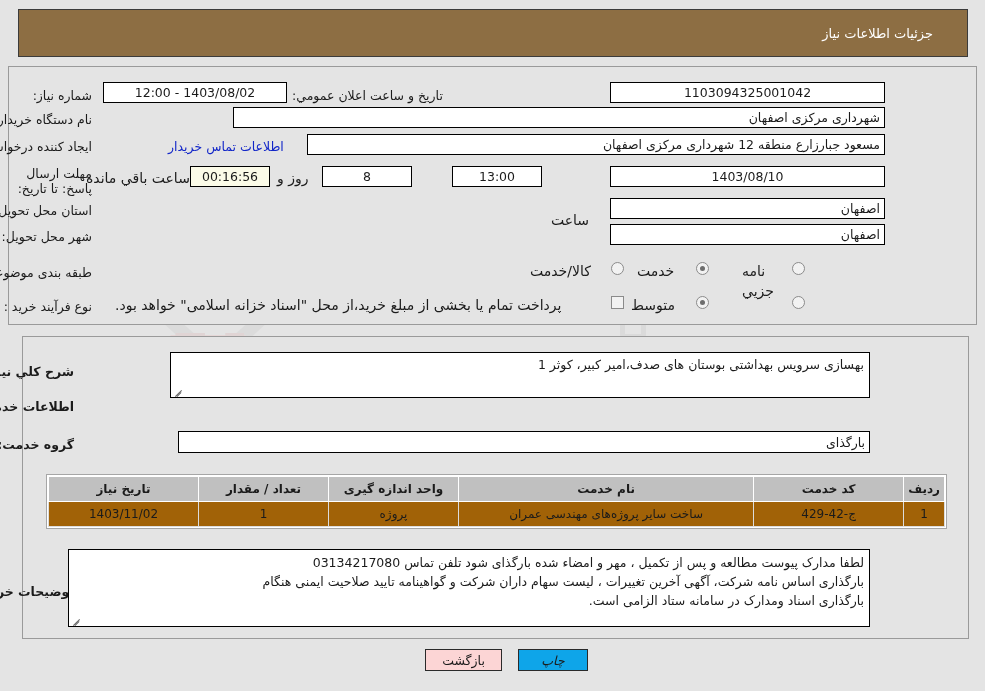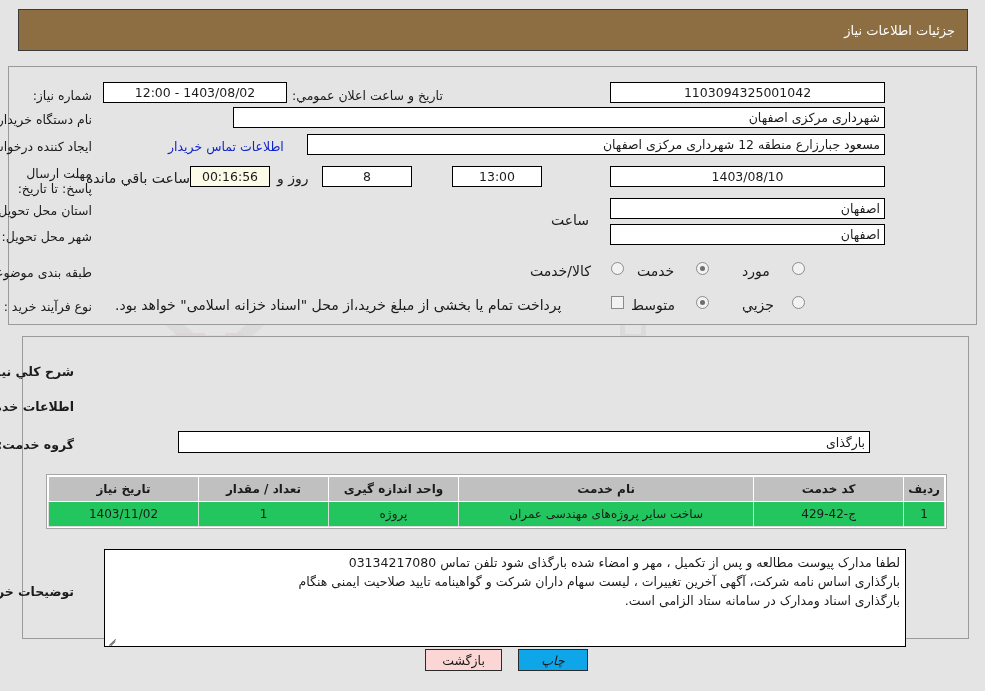--- a/index.html
+++ b/index.html
@@ -40,25 +40,25 @@
   .wm-box1 { position:absolute; left:620px; top:118px; width:26px; height:26px; border:5px solid #c4c4c4; border-radius:4px;}
   .wm-box2 { position:absolute; left:505px; top:98px; width:18px; height:18px; border:5px solid #c4c4c4; border-radius:50%;}
   .wm-arrow { position:absolute; left:170px; top:140px; width:0; height:0;
               border-left:38px solid transparent; border-right:38px solid transparent;
               border-top:52px solid #e8bcbc; }
   .wm-tri { position:absolute; left:120px; top:52px; width:110px; height:24px; background:#cfcfcf;
             clip-path: polygon(0 100%, 100% 0, 100% 100%); }
 
   
   .header-bar {
-    position: absolute; left: 18px; top: 9px; width: 950px; height: 42px;
+    position: absolute; left: 18px; top: 9px; width: 950px; height: 48px;
     background: #8d6e43; border: 1px solid #3b3b3b;
     color: #ffffff; font-size: 13px;
     display: flex; align-items: center; justify-content: flex-start;
-    padding-right: 12px;
+    padding-right: 34px;
   }
 
   
   .panel {
     position: absolute; border: 1px solid #9a9a9a; background: #e4e4e4;
   }
   .panel-top    { left: 8px;  top: 66px;  width: 969px; height: 259px; }
   .panel-bottom { left: 22px; top: 336px; width: 947px; height: 303px; }
 
   
@@ -121,21 +121,21 @@
     position: absolute; left: 46px; top: 474px; width: 901px;
     border: 1px solid #a6a6a6; background: #ffffff; padding: 1px;
   }
   table.grid { width: 100%; border-collapse: collapse; font-size: 12px; }
   table.grid th {
     background: #c0c0c0; color: #1b1b1b; font-weight: bold;
     border: 1px solid #ffffff; padding: 5px 4px; text-align: center;
     font-size: 12px;
   }
   table.grid td {
-    background: #22c55e; color: #1b1b1b; border: 1px solid #dcdcdc;
+    background: #a16207; color: #1b1b1b; border: 1px solid #dcdcdc;
     padding: 5px 12px; text-align: center; font-size: 12px;
   }
 
   
   .btn {
     position: absolute; height: 22px; border: 1px solid #2a2a2a;
     font-size: 12.5px; color: #1b1b1b;
     display: flex; align-items: center; justify-content: center; cursor: pointer;
   }
   .btn-print  { background: #0ea5e9; font-style: italic; }
@@ -184,37 +184,41 @@
   <div class="plaintext" style="left:86px; top:170px;">ساعت باقي مانده</div>
 
   <div class="lbl" style="right:893px; top:203px;">استان محل تحویل:</div>
   <div class="fld fld-right" style="left:610px; top:198px; width:275px; height:21px;">اصفهان</div>
 
   <div class="lbl" style="right:893px; top:229px;">شهر محل تحویل:</div>
   <div class="fld fld-right" style="left:610px; top:224px; width:275px; height:21px;">اصفهان</div>
 
   <div class="lbl" style="right:893px; top:265px;">طبقه بندی موضوعی:</div>
   <div class="radio" style="left:792px; top:262px;"></div>
-  <div class="plaintext" style="left:742px; top:263px;">مورد</div>
+  <div class="plaintext" style="left:742px; top:263px;">نامه</div>
   <div class="radio on" style="left:696px; top:262px;"></div>
   <div class="plaintext" style="left:637px; top:263px;">خدمت</div>
   <div class="radio" style="left:611px; top:262px;"></div>
   <div class="plaintext" style="left:530px; top:263px;">کالا/خدمت</div>
 
   <div class="lbl" style="right:893px; top:299px;">نوع فرآیند خرید :</div>
   <div class="radio" style="left:792px; top:296px;"></div>
-  <div class="plaintext" style="left:742px; top:297px;">جزیي</div>
+  <div class="plaintext" style="left:742px; top:283px;">جزیي</div>
   <div class="radio on" style="left:696px; top:296px;"></div>
   <div class="plaintext" style="left:631px; top:297px;">متوسط</div>
   <div class="checkbox" style="left:611px; top:296px;"></div>
   <div class="plaintext" style="left:115px; top:297px;">پرداخت تمام یا بخشی از مبلغ خرید،از محل "اسناد خزانه اسلامی" خواهد بود.</div>
 
   <div class="panel panel-bottom"></div>
 
   <div class="lbl lbl-b" style="right:911px; top:364px;">شرح كلي نياز:</div>
+  <div class="ta" style="left:170px; top:352px; width:700px; height:46px;">
+    <span>بهسازی سرویس بهداشتی بوستان های صدف،امیر کبیر، کوثر 1</span>
+    <span class="grip"></span>
+  </div>
 
   <div class="lbl lbl-b" style="right:911px; top:399px;">اطلاعات خدمات مورد نیاز</div>
 
   <div class="lbl lbl-b" style="right:911px; top:437px;">گروه خدمت:</div>
   <div class="fld fld-right" style="left:178px; top:431px; width:692px; height:22px;">بارگذای</div>
 
   <div class="tbl-wrap">
     <table class="grid">
       <thead>
         <tr>
@@ -233,21 +237,21 @@
           <td>ساخت سایر پروژه‌های مهندسی عمران</td>
           <td>پروژه</td>
           <td>1</td>
           <td>1403/11/02</td>
         </tr>
       </tbody>
     </table>
   </div>
 
   <div class="lbl lbl-b" style="right:911px; top:584px;">توضیحات خریدار:</div>
-  <div class="ta" style="left:68px; top:549px; width:802px; height:98px; line-height:19px; margin-left:36px;">
+  <div class="ta" style="left:68px; top:549px; width:802px; height:78px; line-height:19px; ">
     <div>لطفا مدارک پیوست مطالعه و پس از تکمیل ، مهر و امضاء شده بارگذای شود تلفن تماس 03134217080</div>
     <div>بارگذاری اساس نامه شرکت، آگهی آخرین تغییرات ، لیست سهام داران شرکت و گواهینامه تایید صلاحیت ایمنی هنگام</div>
     <div>بارگذاری اسناد ومدارک در سامانه ستاد الزامی است.</div>
     <span class="grip"></span>
   </div>
 
   <div class="btn btn-print" style="left:518px; top:649px; width:70px;">چاپ</div>
   <div class="btn btn-back" style="left:425px; top:649px; width:77px;">بازگشت</div>
 
 </div>

